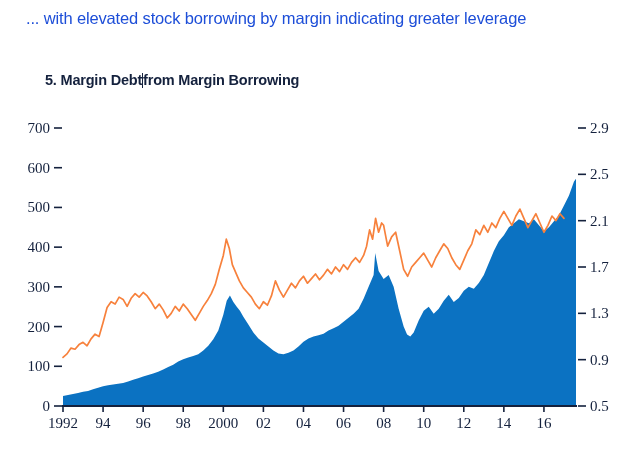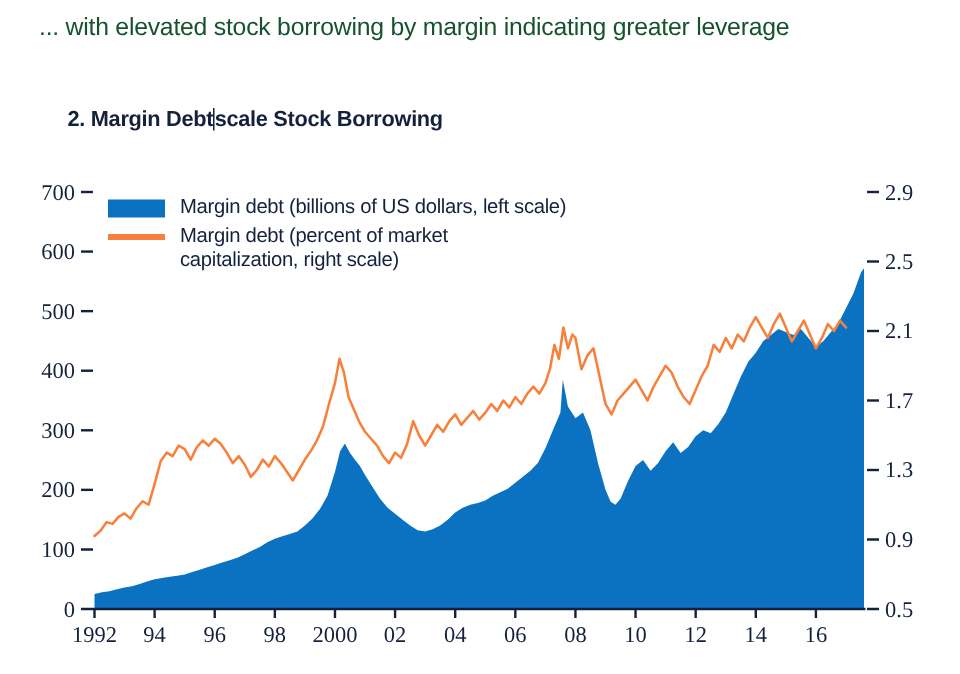--- a/index.html
+++ b/index.html
@@ -11,21 +11,21 @@
     position:relative;
   }
   .page{position:relative;width:640px;height:449px;}
 
   
   .header{
     position:absolute;
     left:26px; top:8px; width:600px;
     font-size:16.5px;
     line-height:21px;
-    color:#14532d;
+    color:#1d4ed8;
     font-weight:400;
     letter-spacing:-0.15px;
   }
   .header span{display:block;}
 
   
   .panel-title{
     position:absolute;
     left:45px; top:72px;
     font-size:14.5px;
@@ -88,35 +88,22 @@
 </style>
 </head>
 <body>
 
 <div class="page">
 
   <div class="header">
     <span>... with elevated stock borrowing by margin indicating greater leverage</span>
   </div>
 
-  <div class="panel-title"><span>2. Margin Debt</span><span class="caret"></span><span>scale Stock Borrowing</span></div>
+  <div class="panel-title"><span>5. Margin Debt</span><span class="caret"></span><span>from Margin Borrowing</span></div>
 
-  <div class="legend">
-    <div class="legend-row">
-      <div class="legend-swatch"></div>
-      <div class="legend-text">Margin debt (billions of US dollars, left scale)</div>
-    </div>
-    <div class="legend-row">
-      <div class="legend-line-wrap">
-          <div class="legend-line"></div>
-        </div>
-      <div class="legend-text">Margin debt (percent of market
-capitalization, right scale)</div>
-    </div>
-  </div>
 
   <svg class="chart-area" id="chart-svg" width="640" height="449">
       <path d="M 63 406 L 63.00 396.07 L 68.01 394.88 L 73.02 394.09 L 78.03 392.89 L 83.04 391.70 L 88.05 390.91 L 93.06 389.32 L 98.07 387.73 L 103.08 386.14 L 108.09 385.35 L 113.10 384.55 L 118.11 383.76 L 123.12 382.97 L 128.13 381.38 L 133.14 379.79 L 138.15 378.20 L 143.16 376.61 L 148.17 375.02 L 153.18 373.43 L 158.19 371.85 L 163.20 369.46 L 168.21 367.08 L 173.21 364.70 L 178.22 361.52 L 183.23 359.14 L 188.24 357.55 L 193.25 355.96 L 198.26 354.37 L 203.27 350.40 L 208.28 345.63 L 213.29 339.28 L 218.30 330.54 L 223.31 314.66 L 226.72 300.76 L 229.93 295.59 L 233.33 301.95 L 236.74 306.71 L 239.94 310.69 L 243.35 316.64 L 248.36 324.59 L 253.37 332.53 L 258.38 338.49 L 263.39 342.46 L 268.40 346.43 L 273.41 350.40 L 278.42 353.58 L 283.43 354.37 L 288.44 352.78 L 293.45 350.40 L 298.46 346.43 L 303.47 341.66 L 308.48 338.49 L 313.49 336.50 L 318.50 335.31 L 323.51 333.72 L 328.52 330.54 L 333.53 328.16 L 338.54 325.78 L 343.55 321.81 L 348.56 317.83 L 353.57 313.86 L 358.58 308.70 L 363.59 298.77 L 368.60 286.86 L 373.61 274.94 L 375.21 253.10 L 378.62 270.97 L 383.63 278.91 L 388.63 274.94 L 393.64 286.86 L 398.65 308.70 L 403.66 326.57 L 407.07 334.51 L 410.28 336.50 L 413.68 332.53 L 418.69 320.61 L 423.70 310.69 L 428.71 306.71 L 433.72 313.86 L 438.73 308.70 L 443.74 300.76 L 448.75 294.80 L 453.76 301.95 L 458.77 297.98 L 463.78 290.83 L 468.79 286.86 L 473.80 288.84 L 478.81 282.89 L 483.82 274.94 L 488.83 263.03 L 493.84 251.11 L 498.85 241.19 L 503.86 235.23 L 508.87 227.29 L 513.88 223.31 L 518.89 219.34 L 523.90 221.33 L 528.91 223.31 L 533.92 219.34 L 538.93 225.30 L 543.94 231.26 L 548.95 227.29 L 553.96 221.33 L 558.97 215.37 L 563.98 205.44 L 568.99 195.51 L 574.00 181.61 L 576.00 178.83 L 576.00 406 Z" class="series-area"></path>
       <path d="M 63.00 357.35 L 67.01 353.88 L 71.02 348.08 L 75.02 349.24 L 79.03 344.61 L 83.04 342.29 L 87.05 345.77 L 91.05 338.82 L 95.06 334.18 L 99.07 336.50 L 103.08 322.60 L 107.09 307.54 L 111.09 301.75 L 115.10 304.07 L 119.11 297.12 L 123.12 299.43 L 127.13 306.38 L 131.13 298.27 L 135.14 293.64 L 139.15 297.12 L 143.16 292.48 L 147.16 295.96 L 151.17 301.75 L 155.18 308.70 L 159.19 304.07 L 163.20 309.86 L 167.20 317.97 L 171.21 313.33 L 175.22 306.38 L 179.23 311.02 L 183.23 304.07 L 187.24 308.70 L 191.25 314.49 L 195.26 320.28 L 199.27 313.33 L 203.27 306.38 L 207.28 300.59 L 211.29 293.64 L 215.30 284.38 L 219.30 269.32 L 223.31 255.42 L 226.32 239.20 L 229.32 248.47 L 232.33 264.68 L 235.34 271.63 L 239.34 280.90 L 243.35 287.85 L 247.36 292.48 L 251.37 297.12 L 255.37 304.07 L 259.38 308.70 L 263.39 301.75 L 267.40 305.23 L 271.41 295.96 L 275.41 280.90 L 279.42 290.17 L 283.43 297.12 L 287.44 290.17 L 291.45 283.22 L 295.45 287.85 L 299.46 280.90 L 303.47 276.27 L 307.48 283.22 L 311.48 278.58 L 315.49 273.95 L 319.50 279.74 L 323.51 275.11 L 327.52 269.32 L 331.52 273.95 L 335.53 267.00 L 339.54 271.63 L 343.55 264.68 L 347.55 269.32 L 351.56 262.37 L 355.57 257.73 L 359.58 262.37 L 363.59 255.42 L 366.59 246.15 L 369.60 229.93 L 372.60 239.20 L 375.61 218.35 L 378.62 232.25 L 381.62 222.98 L 383.63 225.30 L 387.63 246.15 L 391.64 236.88 L 395.65 232.25 L 399.66 250.78 L 403.66 269.32 L 407.67 276.27 L 411.68 267.00 L 415.69 262.37 L 419.70 257.73 L 423.70 253.10 L 427.71 260.05 L 431.72 267.00 L 435.73 257.73 L 439.73 250.78 L 443.74 243.83 L 447.75 248.47 L 451.76 257.73 L 455.77 264.68 L 459.77 269.32 L 463.78 260.05 L 467.79 250.78 L 471.80 243.83 L 475.80 229.93 L 479.81 234.57 L 483.82 225.30 L 487.83 232.25 L 491.84 222.98 L 495.84 227.62 L 499.85 218.35 L 503.86 211.40 L 507.87 218.35 L 511.88 225.30 L 515.88 216.03 L 519.89 209.08 L 523.90 218.35 L 527.91 227.62 L 531.91 220.67 L 535.92 213.72 L 539.93 222.98 L 543.94 232.25 L 547.95 225.30 L 551.95 216.03 L 555.96 220.67 L 559.97 213.72 L 563.98 218.35 L 567.98 NaN L 571.99 NaN L 576.00 NaN" class="series-line"></path>
       <line x1="54" y1="406" x2="62" y2="406" class="tick-line"></line>
       <text x="50" y="411" text-anchor="end" class="axis-label">0</text>
       <line x1="54" y1="366.2857142857143" x2="62" y2="366.2857142857143" class="tick-line"></line>
       <text x="50" y="371.2857142857143" text-anchor="end" class="axis-label">100</text>
       <line x1="54" y1="326.57142857142856" x2="62" y2="326.57142857142856" class="tick-line"></line>
       <text x="50" y="331.57142857142856" text-anchor="end" class="axis-label">200</text>

